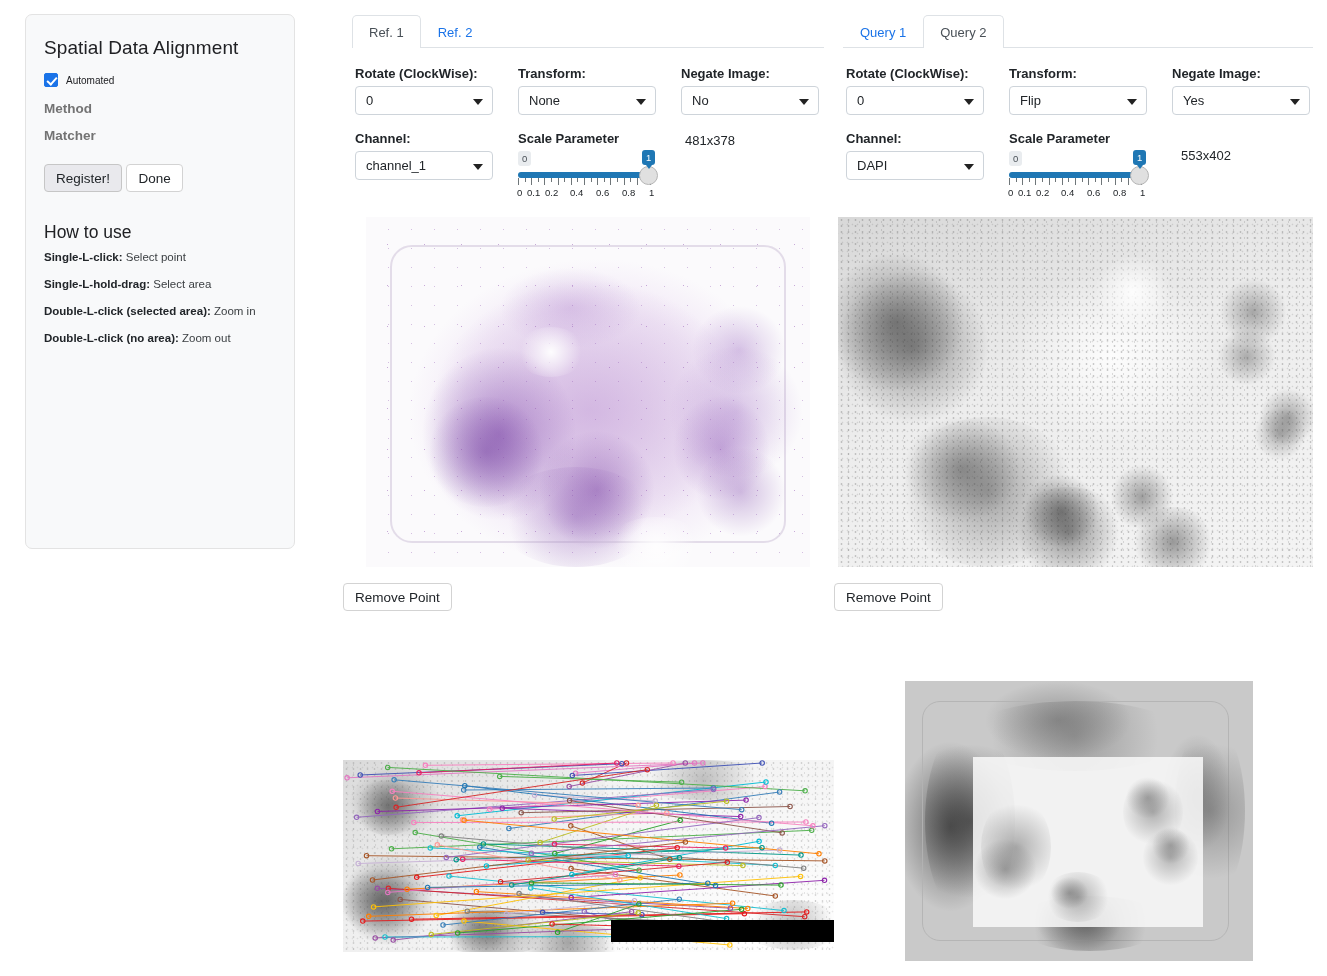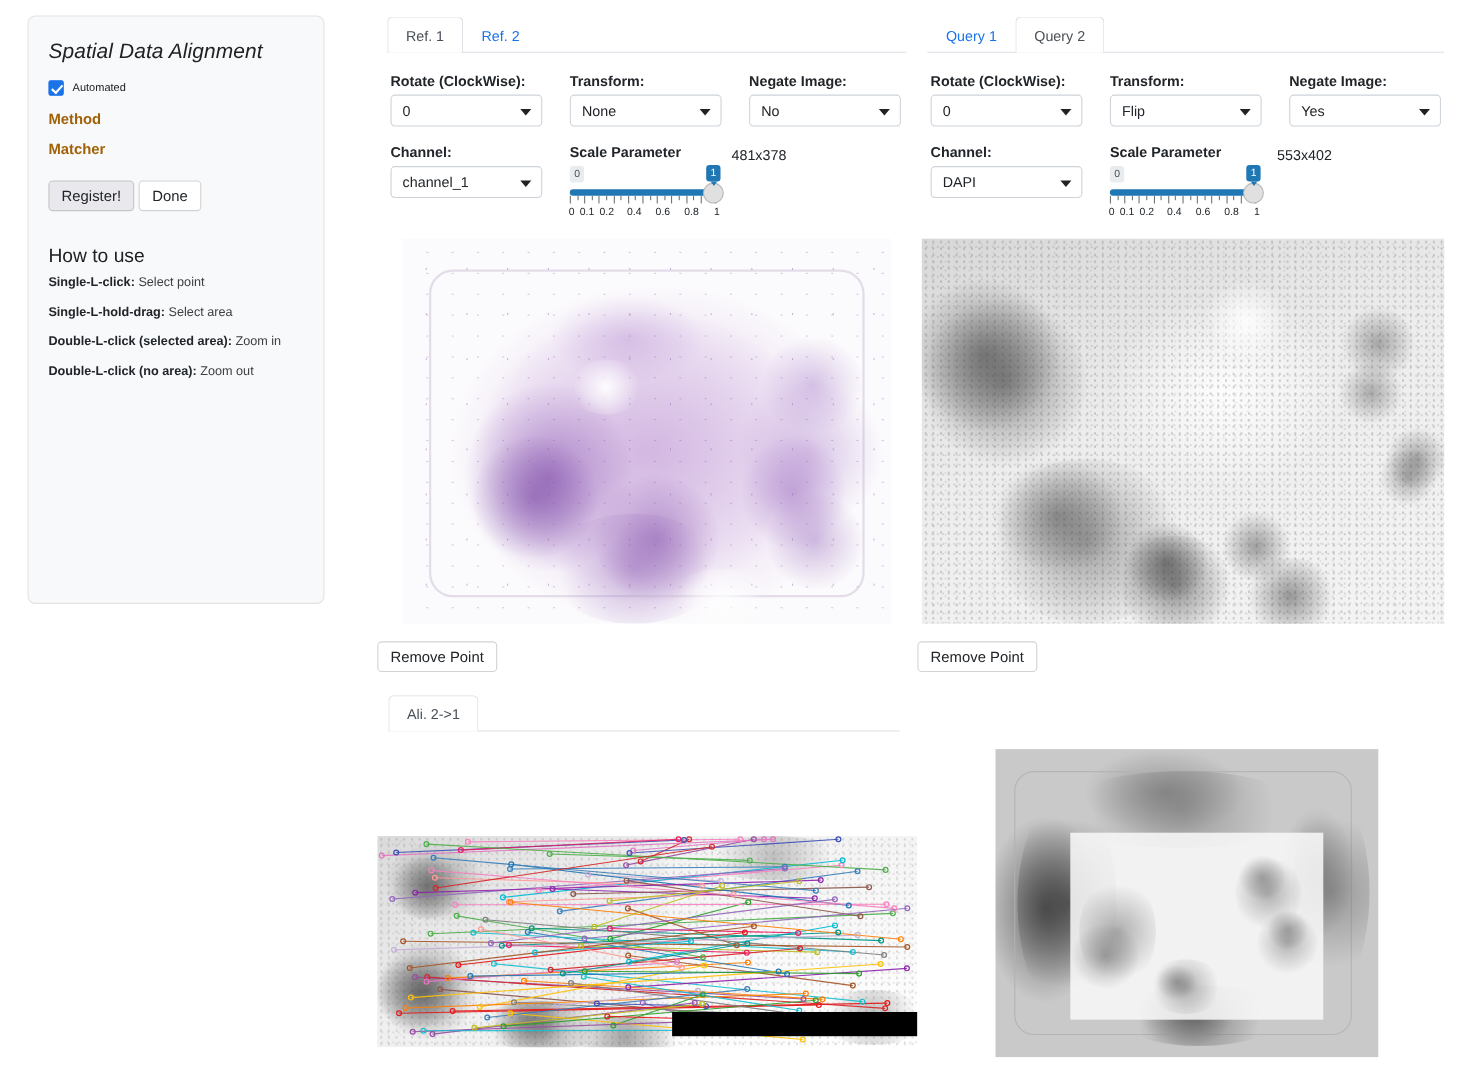--- a/index.html
+++ b/index.html
@@ -18,36 +18,36 @@
   .sidebar {
     position: absolute; left: 25px; top: 14px;
     width: 270px; height: 535px;
     background: #f8f9fa;
     border: 1px solid #e3e3e3;
     border-radius: 7px;
     padding: 22px 18px 0 18px;
   }
   .sb-title {
     font-size: 19px; font-weight: 400; color: #202124;
-    margin: 0 0 14px 0; letter-spacing: .1px; font-style: italic;
+    margin: 0 0 14px 0; letter-spacing: .1px;
   }
   .chk-row { display: flex; align-items: center; gap: 8px; margin-bottom: 14px; }
   .chk {
     width: 14px; height: 14px; border-radius: 2px;
     background: #1a73e8; position: relative; flex: none;
     border: 1px solid #1a73e8;
   }
   .chk::after {
     content: ""; position: absolute; left: 3.5px; top: 0.5px;
     width: 4px; height: 8px; border: solid #fff;
     border-width: 0 2px 2px 0; transform: rotate(42deg);
   }
   .chk-label { font-size: 10px; color: #202124; }
   .fld-label {
-    font-size: 13.5px; font-weight: bold; color: #a16207;
+    font-size: 13.5px; font-weight: bold; color: #737373;
     margin: 12px 0 5px 0;
   }
   .select {
     position: relative; width: 234px; height: 30px;
     background: #fff; border: 1px solid #ced4da; border-radius: 4px;
     display: flex; align-items: center; padding: 0 28px 0 10px;
     font-size: 13.5px; color: #212529;
   }
   .select .caret {
     position: absolute; right: 10px; top: 50%;
@@ -105,21 +105,21 @@
     display: flex; align-items: center; padding: 0 26px 0 10px;
     font-size: 13px; color: #212529;
   }
   .sel2 .caret {
     position: absolute; right: 9px; top: 50%;
     width: 0; height: 0; margin-top: -2px;
     border-left: 5px solid transparent;
     border-right: 5px solid transparent;
     border-top: 6px solid #222;
   }
-  .dims { font-size: 13px; color: #212529; }
+  .dims { font-size: 13px; color: #212529; margin-left: 20px; }
 
   
   .slider-wrap { position: relative; width: 140px; height: 52px; }
   .sl-badge-min {
     position: absolute; left: 0; top: 0;
     background: #e9ecef; color: #495057;
     font-size: 9.5px; line-height: 13px;
     padding: 1px 4px; border-radius: 3px;
   }
   .sl-badge-max {
@@ -358,23 +358,20 @@
     <div class="blob" style="left:60px; top:180px; width:120px; height:110px; background:radial-gradient(circle,rgba(112,60,158,0.45) 0%,rgba(112,60,158,0) 70%);"></div>
     <div class="blob" style="left:300px; top:130px; width:140px; height:130px; background:radial-gradient(circle,rgba(150,100,190,0.30) 0%,rgba(150,100,190,0) 70%);"></div>
     <div class="blob" style="left:330px; top:230px; width:90px; height:90px; background:radial-gradient(circle,rgba(128,72,172,0.34) 0%,rgba(128,72,172,0) 70%);"></div>
     <div class="blob" style="left:130px; top:250px; width:160px; height:100px; background:radial-gradient(circle,rgba(120,64,166,0.34) 0%,rgba(120,64,166,0) 72%);"></div>
     <div class="blob" style="left:240px; top:300px; width:100px; height:60px; background:radial-gradient(circle,rgba(255,255,255,0.85) 0%,rgba(255,255,255,0) 70%);"></div>
     <div class="blob" style="left:150px; top:110px; width:70px; height:50px; background:radial-gradient(circle,rgba(255,255,255,0.95) 0%,rgba(255,255,255,0) 70%);"></div>
   </div>
 
   <button class="btn white" style="position:absolute; left:343px; top:583px;">Remove Point</button>
 
-  <div class="tabbar" style="left:353px; top:629px; width:465px;">
-    <div class="tab active">Ali. 2-&gt;1</div>
-  </div>
 
   <div class="imgbox" style="left:343px; top:760px; width:491px; height:192px; background:#fff;">
     <div class="align-left" style="left:0; width:262px;"></div>
     <div class="align-right" style="left:262px; width:229px; background:linear-gradient(170deg,#f2f2f2 0%,#fafafa 60%,#ffffff 100%);"></div>
     <div class="grain" style="opacity:.4"></div>
     <div class="blob" style="left:10px;top:20px;width:70px;height:55px;background:radial-gradient(circle,rgba(60,60,60,0.5) 0%,rgba(60,60,60,0) 70%);"></div>
     <div class="blob" style="left:0px;top:95px;width:90px;height:90px;background:radial-gradient(circle,rgba(55,55,55,0.55) 0%,rgba(55,55,55,0) 72%);"></div>
     <div class="blob" style="left:90px;top:150px;width:120px;height:45px;background:radial-gradient(circle,rgba(60,60,60,0.5) 0%,rgba(60,60,60,0) 72%);"></div>
     <div class="blob" style="left:160px;top:165px;width:130px;height:35px;background:radial-gradient(circle,rgba(65,65,65,0.45) 0%,rgba(65,65,65,0) 72%);"></div>
     <div class="blob" style="left:290px;top:0px;width:140px;height:40px;background:radial-gradient(circle,rgba(110,110,110,0.4) 0%,rgba(110,110,110,0) 72%);"></div>
@@ -708,21 +705,21 @@
         <span style="left:5px">0</span>
         <span style="left:15px">0.1</span>
         <span style="left:33px">0.2</span>
         <span style="left:58px">0.4</span>
         <span style="left:84px">0.6</span>
         <span style="left:110px">0.8</span>
         <span style="left:137px">1</span>
       </span>
     </div>
   </div>
-  <div style="position:absolute; left:1161px; top:133px;text-align:right;" class="dims">553x402</div>
+  <div style="position:absolute; left:1161px; top:148px;text-align:right;" class="dims">553x402</div>
 
   <div class="imgbox gray" style="left:838px; top:217px; width:475px; height:350px;">
     <div class="grain"></div>
     <div class="blob" style="left:0px;top:50px;width:150px;height:160px;background:radial-gradient(circle,rgba(45,45,45,0.45) 0%,rgba(45,45,45,0) 70%);"></div>
     <div class="blob" style="left:60px;top:200px;width:180px;height:150px;background:radial-gradient(circle,rgba(55,55,55,0.42) 0%,rgba(55,55,55,0) 72%);"></div>
     <div class="blob" style="left:170px;top:270px;width:120px;height:90px;background:radial-gradient(circle,rgba(40,40,40,0.48) 0%,rgba(40,40,40,0) 68%);"></div>
     <div class="blob" style="left:290px;top:290px;width:90px;height:70px;background:radial-gradient(circle,rgba(45,45,45,0.46) 0%,rgba(45,45,45,0) 68%);"></div>
     <div class="blob" style="left:380px;top:60px;width:70px;height:70px;background:radial-gradient(circle,rgba(60,60,60,0.40) 0%,rgba(60,60,60,0) 68%);"></div>
     <div class="blob" style="left:420px;top:170px;width:60px;height:60px;background:radial-gradient(circle,rgba(60,60,60,0.40) 0%,rgba(60,60,60,0) 68%);"></div>
     <div class="blob" style="left:255px;top:40px;width:80px;height:70px;background:radial-gradient(circle,rgba(255,255,255,0.9) 0%,rgba(255,255,255,0) 72%);"></div>

